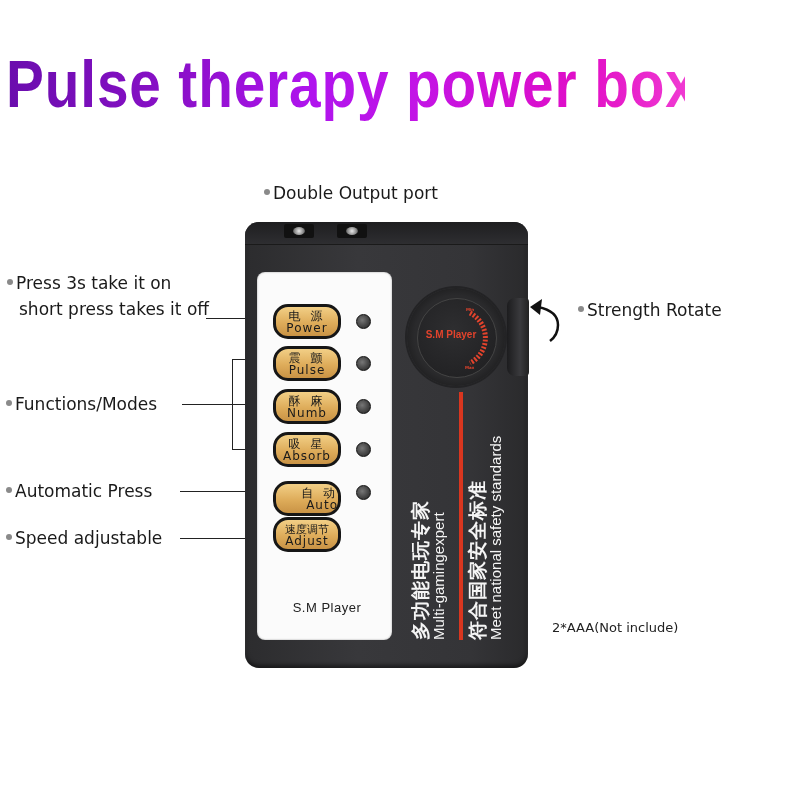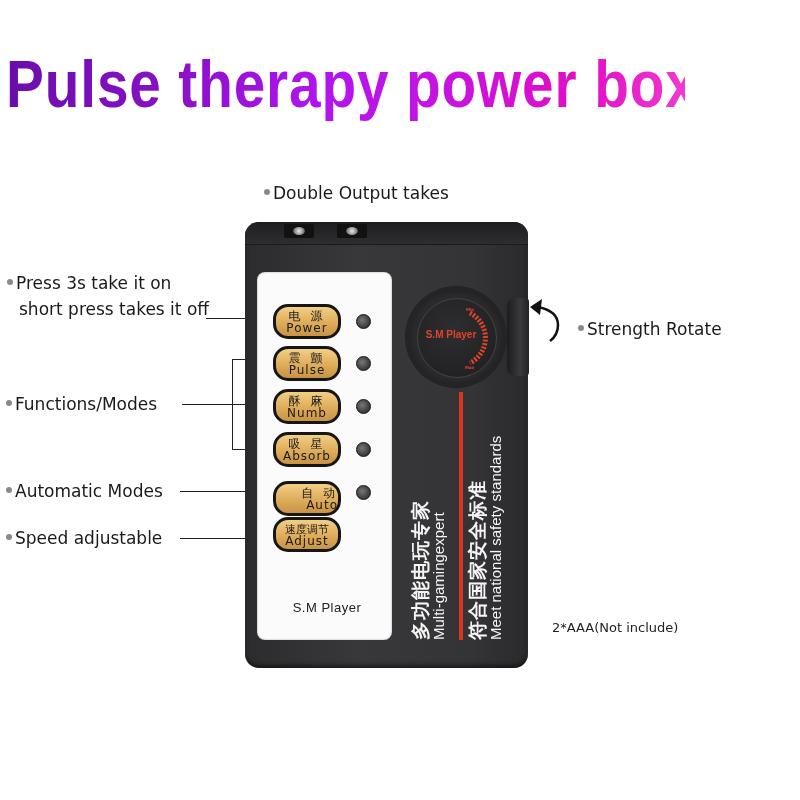--- a/index.html
+++ b/index.html
@@ -106,40 +106,40 @@
   }
   .vtext .cn { display: block; font-size: 19px; line-height: 21px; font-weight: bold; letter-spacing: 1px; }
   .vtext .en { display: block; font-size: 15px; line-height: 16px; }
 </style>
 </head>
 <body>
 
 <div class="title">Pulse therapy power box</div>
 
 <div class="callout" style="left:264px; top:183px;">
-  <span class="dot"></span><span>Double Output takes</span>
+  <span class="dot"></span><span>Double Output port</span>
 </div>
 
 <div class="callout" style="left:7px; top:270px; line-height:26px;">
   <div><span class="dot"></span><span>Press 3s take it on</span></div>
   <div style="padding-left:12px;"><span>short press takes it off</span></div>
 </div>
 <div class="line" style="left:206px; top:318px; width:70px; height:1px;"></div>
 
 <div class="callout" style="left:6px; top:394px;">
   <span class="dot"></span><span>Functions/Modes</span>
 </div>
 <div class="line" style="left:182px; top:404px; width:50px; height:1px;"></div>
 <div class="line" style="left:232px; top:359px; width:1px; height:91px;"></div>
 <div class="line" style="left:232px; top:359px; width:44px; height:1px;"></div>
 <div class="line" style="left:232px; top:449px; width:44px; height:1px;"></div>
 <div class="line" style="left:232px; top:404px; width:44px; height:1px;"></div>
 
 <div class="callout" style="left:6px; top:481px;">
-  <span class="dot"></span><span>Automatic Modes</span>
+  <span class="dot"></span><span>Automatic Press</span>
 </div>
 <div class="line" style="left:180px; top:491px; width:96px; height:1px;"></div>
 
 <div class="callout" style="left:6px; top:528px;">
   <span class="dot"></span><span>Speed adjustable</span>
 </div>
 <div class="line" style="left:180px; top:538px; width:96px; height:1px;"></div>
 
 <div class="device">
   <div class="device-rim">
@@ -207,17 +207,17 @@
   <div class="vtext" style="left:222px; top:418px;">
     <span class="cn">符合国家安全标准</span>
     <span class="en">Meet national safety standards</span>
   </div>
 </div>
 
 <svg style="position:absolute; left:528px; top:295px;" width="40" height="50" viewBox="0 0 40 50">
   <path d="M10 12 Q 30 16 30 30 Q 30 40 22 46" fill="none" stroke="#111" stroke-width="2.5"></path>
   <path d="M2 12 L 14 4 L 12 20 Z" fill="#111"></path>
 </svg>
-<div class="callout" style="left:578px; top:319px;">
+<div class="callout" style="left:578px; top:300px;">
   <span class="dot"></span><span>Strength Rotate</span>
 </div>
 
 <div class="callout" style="left:552px; top:620px; font-size:13px; color:#222;">2*AAA(Not include)</div>
 
 </body></html>

